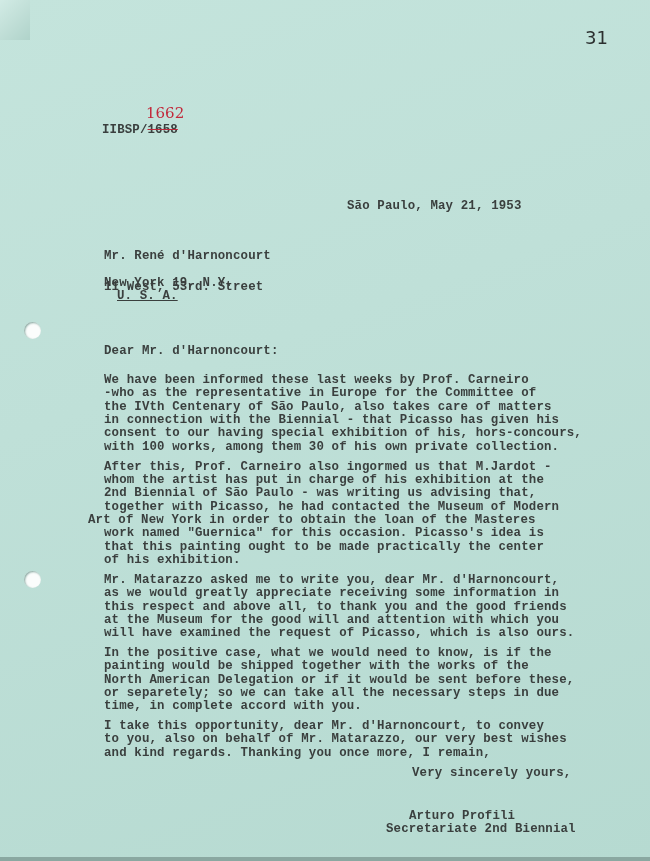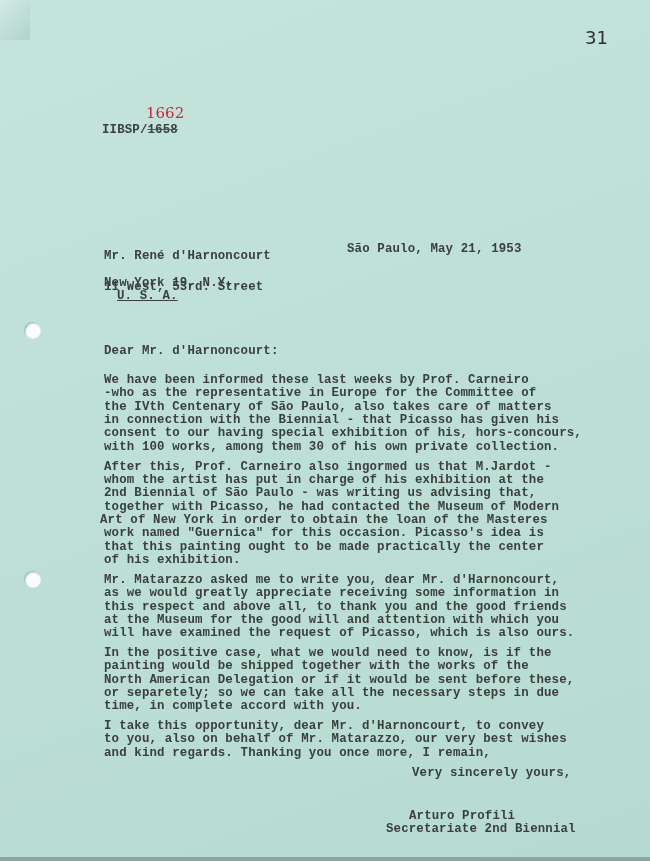--- a/index.html
+++ b/index.html
@@ -35,21 +35,21 @@
 <div class="paper">
   <div class="fold"></div>
   <div class="hole" style="left:24px; top:322px;"></div>
   <div class="hole" style="left:24px; top:571px;"></div>
 
   <div class="hand-black" style="left:585px; top:27px;">31</div>
 
   <div class="hand-red" style="left:146px; top:104px;">1662</div>
   <div class="t" style="left:102px; top:124px;"><span>IIBSP/</span><span class="strike">1658</span></div>
 
-  <div class="t" style="left:347px; top:200px;margin-top:43px;">São Paulo, May 21, 1953</div>
+  <div class="t" style="left:347px; top:200px;">São Paulo, May 21, 1953</div>
 
   <div>
     <div class="t" style="left:104px; top:250px;">Mr. René d'Harnoncourt</div>
     <div class="t" style="left:104px; top:281px;">11 West, 53rd. Street</div>
     <div class="t" style="left:104px; top:277px;">New York 19, N.Y.</div>
     <div class="t underline" style="left:104px; top:290px;margin-left:13px;">U. S. A.</div>
   </div>
 
   <div class="t" style="left:104px; top:345px;">Dear Mr. d'Harnoncourt:</div>
 
@@ -59,21 +59,21 @@
     <div class="t" style="left:104px; top:387px;text-align:right;">-who as the representative in Europe for the Committee of</div>
     <div class="t" style="left:104px; top:401px;">the IVth Centenary of São Paulo, also takes care of matters</div>
     <div class="t" style="left:104px; top:414px;">in connection with the Biennial - that Picasso has given his</div>
     <div class="t" style="left:104px; top:427px;">consent to our having special exhibition of his, hors-concours,</div>
     <div class="t" style="left:104px; top:441px;">with 100 works, among them 30 of his own private collection.</div>
 
     <div class="t" style="left:104px; top:461px;">After this, Prof. Carneiro also ingormed us that M.Jardot -</div>
     <div class="t" style="left:104px; top:474px;">whom the artist has put in charge of his exhibition at the</div>
     <div class="t" style="left:104px; top:487px;">2nd Biennial of São Paulo - was writing us advising that,</div>
     <div class="t" style="left:104px; top:501px;">together with Picasso, he had contacted the Museum of Modern</div>
-    <div class="t" style="left:100px; top:514px;">Art of New York in order to obtain the loan of the Masteres</div>
+    <div class="t" style="left:88px; top:514px;">Art of New York in order to obtain the loan of the Masteres</div>
     <div class="t" style="left:104px; top:527px;">work named "Guernica" for this occasion. Picasso's idea is</div>
     <div class="t" style="left:104px; top:541px;">that this painting ought to be made practically the center</div>
     <div class="t" style="left:104px; top:554px;">of his exhibition.</div>
 
     <div class="t" style="left:104px; top:574px;">Mr. Matarazzo asked me to write you, dear Mr. d'Harnoncourt,</div>
     <div class="t" style="left:104px; top:587px;">as we would greatly appreciate receiving some information in</div>
     <div class="t" style="left:104px; top:601px;">this respect and above all, to thank you and the good friends</div>
     <div class="t" style="left:104px; top:614px;">at the Museum for the good will and attention with which you</div>
     <div class="t" style="left:104px; top:627px;">will have examined the request of Picasso, which is also ours.</div>
 

